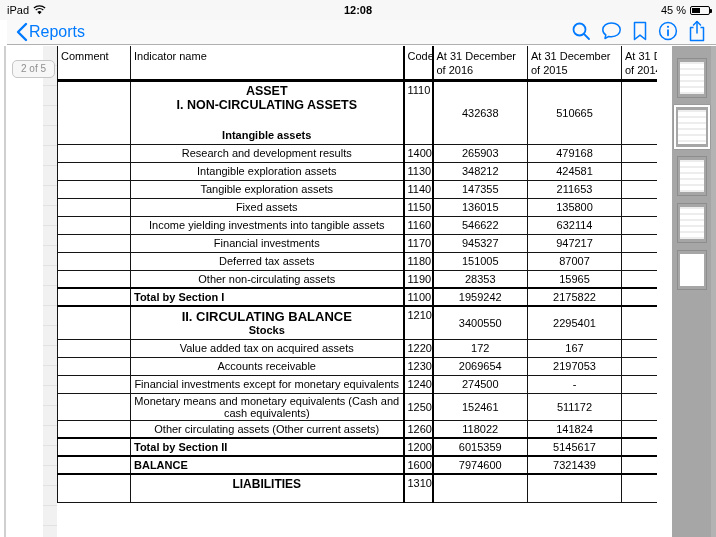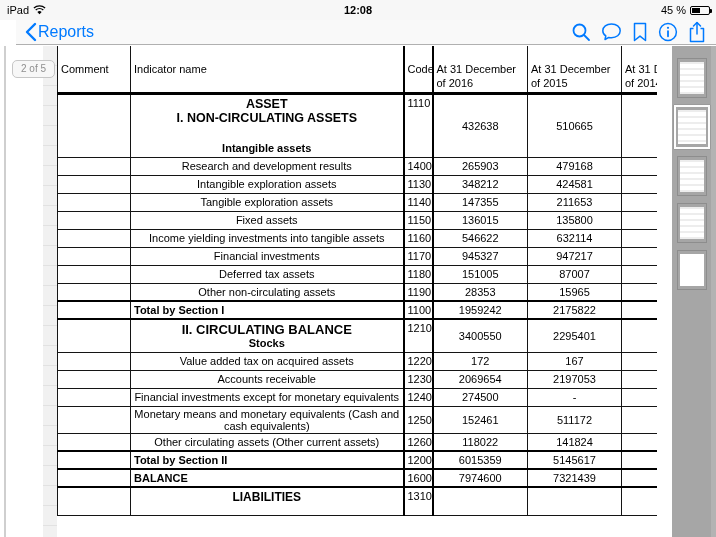--- a/index.html
+++ b/index.html
@@ -11,42 +11,42 @@
   .status-bar { position:absolute; top:0; left:0; right:0; height:20px; background:#f7f7f7;
     display:flex; align-items:center; font-size:11px; color:#000; }
   .sb-left { position:absolute; left:7px; display:flex; align-items:center; gap:4px; }
   .sb-time { position:absolute; left:0; right:0; text-align:center; font-weight:bold; font-size:11px; }
   .sb-right { position:absolute; right:6px; display:flex; align-items:center; gap:4px; }
   .battery { width:20px; height:9px; border:1px solid #000; border-radius:2px; position:relative; }
   .battery .fill { position:absolute; left:1px; top:1px; bottom:1px; width:45%; background:#000; }
   .battery .nub { position:absolute; right:-3px; top:2px; width:2px; height:4px; background:#000; border-radius:0 1px 1px 0; }
 
   
-  .nav-bar { position:absolute; top:20px; left:16px; right:0; height:25px; background:#f9f9f9;
-    border-bottom:1px solid #b0b0b0; display:flex; align-items:center; }
+  .nav-bar { position:absolute; top:20px; left:7px; right:0; height:25px; background:#f9f9f9;
+    border-bottom:1px solid #b0b0b0; display:flex; }
   .back-button { display:flex; align-items:center; gap:1px; color:#007aff; font-size:16px; margin-left:8px; cursor:pointer; }
   .nav-icons { position:absolute; right:10px; display:flex; align-items:center; gap:10px; }
   .nav-icons svg { display:block; }
 
   
   .content { position:absolute; top:46px; left:0; right:0; bottom:0; background:#fff; overflow:hidden; }
   .page-edge-line { position:absolute; left:4px; top:0; bottom:0; width:2px; background:#cfcfcf; }
   .left-gutter { position:absolute; left:43px; top:0; bottom:0; width:14px; background:#f1f1f1;
     background-image:repeating-linear-gradient(to bottom, transparent 0 19px, #e2e2e2 19px 20px); }
   .page-indicator { position:absolute; left:12px; top:14px; padding:2px 8px 3px; border:1px solid #c6c6c6;
     border-radius:5px; background:#f7f7f7; color:#8f8f8f; font-size:10px; z-index:5; }
 
   
   .table-clip { position:absolute; left:57px; top:-1px; width:600px; overflow:hidden; }
   table { border-collapse:collapse; table-layout:fixed; width:600px; color:#000; background:#fff; }
   td { border:1px solid #141414; font-size:11px; padding:1px 3px; vertical-align:middle; overflow:hidden; }
   col.c-comment { width:73px; } col.c-name { width:273px; } col.c-code { width:29px; }
   col.c-2016 { width:95px; } col.c-2015 { width:94px; } col.c-2014 { width:36px; }
 
-  tr.r-header td { height:28px; vertical-align:top; padding-top:17px; line-height:1.25; }
+  tr.r-header td { height:28px; vertical-align:top; padding-top:4px; line-height:1.25; }
   tr.r-header td.code { text-align:center; }
   tr.r-header td { border-bottom:3px solid #000; }
   td.hdr-date { white-space:nowrap; }
 
   td.code { border-left:2px solid #000; border-right:2px solid #000; text-align:center; }
   td.val { text-align:center; }
 
   tr.r-normal td { height:18px; }
   tr.r-normal td.name { text-align:center; }
 

